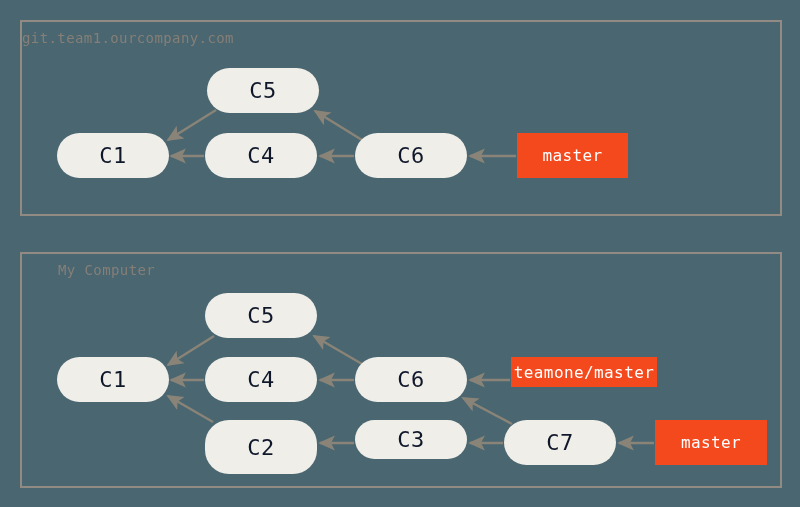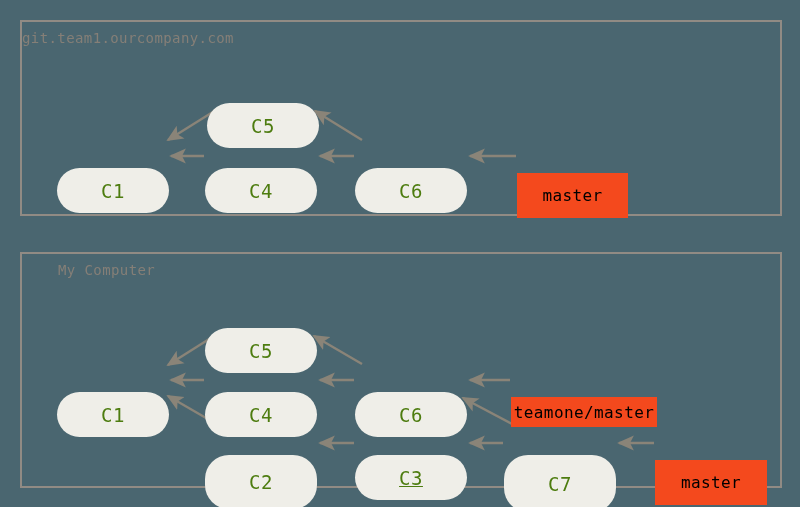--- a/index.html
+++ b/index.html
@@ -52,40 +52,38 @@
     pointer-events: none;
   }
   #panel-local .panel-title {
     color: #7b7token;
     margin-left: 36px;
   }
   .node {
     position: absolute;
     background: #efeee8;
     border-radius: 24px;
-    color: #4d7c0f;
-    font-size: 19px;
+    color: #0f172a;
+    font-size: 22px;
     display: flex;
     align-items: center;
     justify-content: center;
     box-sizing: border-box;
     letter-spacing: 0.5px;
-    margin-top: 35px;
   }
   .ref {
     position: absolute;
     background: #f4491d;
-    color: #000000;
+    color: #ffffff;
     font-size: 16px;
     display: flex;
     align-items: center;
     justify-content: center;
     box-sizing: border-box;
     letter-spacing: 0.4px;
-    margin-top: 40px;
   }
   svg.edges {
     position: absolute;
     left: 0;
     top: 0;
     width: 800px;
     height: 507px;
     pointer-events: none;
   }
 </style>
@@ -131,19 +129,19 @@
       <div class="node" style="left: 207px; top: 68px; width: 112px; height: 45px;">C5</div>
       <div class="node" style="left: 57px; top: 133px; width: 112px; height: 45px;">C1</div>
       <div class="node" style="left: 205px; top: 133px; width: 112px; height: 45px;">C4</div>
       <div class="node" style="left: 355px; top: 133px; width: 112px; height: 45px;">C6</div>
       <div class="ref" style="left: 517px; top: 133px; width: 111px; height: 45px;">master</div>
       <div class="node" style="left: 205px; top: 293px; width: 112px; height: 45px;">C5</div>
       <div class="node" style="left: 57px; top: 357px; width: 112px; height: 45px;">C1</div>
       <div class="node" style="left: 205px; top: 357px; width: 112px; height: 45px;">C4</div>
       <div class="node" style="left: 355px; top: 357px; width: 112px; height: 45px;">C6</div>
       <div class="node" style="left: 205px; top: 420px; width: 112px; height: 54px;">C2</div>
-      <div class="node" style="left: 355px; top: 420px; width: 112px; height: 45px; text-decoration: underline;">C3</div>
-      <div class="node" style="left: 504px; top: 420px; width: 112px; height: 57px;">C7</div>
+      <div class="node" style="left: 355px; top: 420px; width: 112px; height: 39px;">C3</div>
+      <div class="node" style="left: 504px; top: 420px; width: 112px; height: 45px;">C7</div>
       <div class="ref" style="left: 511px; top: 357px; width: 146px; height: 30px;">teamone/master</div>
       <div class="ref" style="left: 655px; top: 420px; width: 112px; height: 45px;">master</div>
     </div>
 
 </div>
 
 </body></html>

